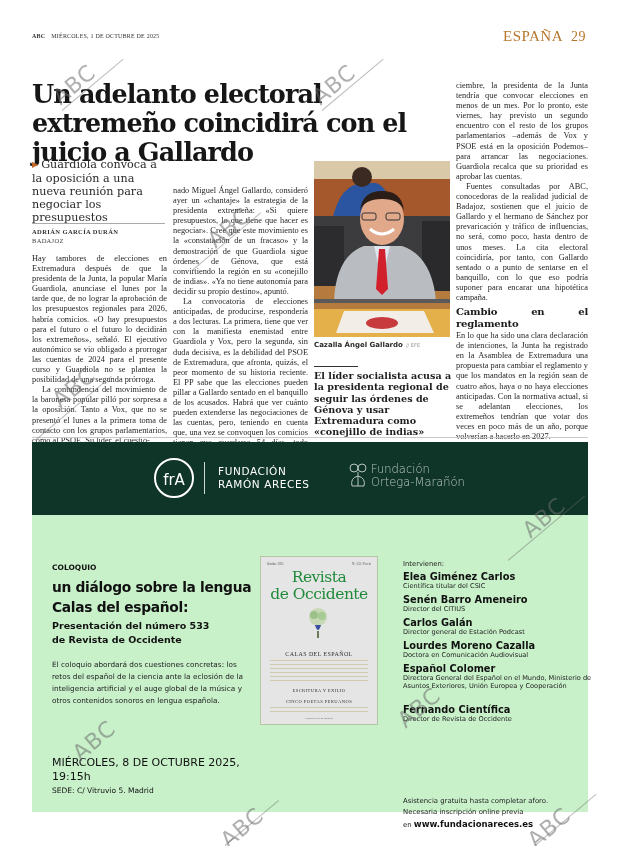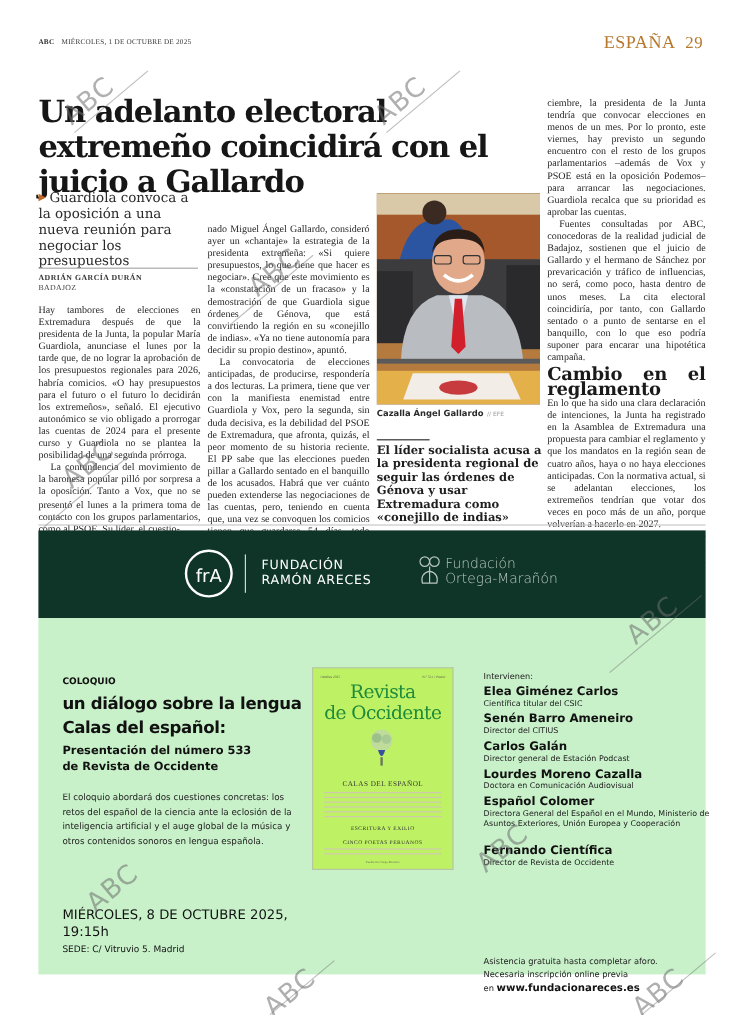--- a/index.html
+++ b/index.html
@@ -27,42 +27,42 @@
   .c1 { left:32px; top:254px; width:135px; }
   .c2 { left:173px; top:158px; width:135px;margin-top:28px; }
   .c4 { left:456px; top:81px; width:132px; }
 
   .photo { left:314px; top:161px; width:136px; height:176px; overflow:hidden; background:#8d6a3c; }
   .caption { left:314px; top:341px; font-family:"DejaVu Sans", sans-serif; font-size:7px; font-weight:bold; color:#2a2a2a; }
   .caption .cr { font-weight:normal; color:#999; font-size:5px; margin-left:3px; }
   .rule2 { left:314px; top:366px; width:44px; height:1px; background:#333; }
   .pull { left:314px; top:370px; width:140px; font-family:"DejaVu Serif", serif; font-weight:bold; font-size:9.6px; line-height:11.3px; color:#1e1e1e; }
 
-  .subhead { font-family:"DejaVu Serif", serif; font-weight:bold; font-size:15px; line-height:12px; margin:3px 0 1px 0; color:#1a1a1a; letter-spacing:-0.2px; }
+  .subhead { font-family:"DejaVu Serif", serif; font-weight:bold; font-size:10px; line-height:12px; margin:3px 0 1px 0; color:#1a1a1a; letter-spacing:-0.2px; }
 
   .rule-bottom { left:32px; top:437px; width:556px; height:1px; background:#c9c9c9; }
 
   
   .ad-dark { left:32px; top:442px; width:556px; height:73px; background:#0e3528; }
   .ad-light { left:32px; top:515px; width:556px; height:297px; background:#c8f1c9; }
   .fra-circle { left:154px; top:458px; width:40px; height:40px; border:2px solid #ffffff; border-radius:50%; color:#fff; font-family:"DejaVu Sans", sans-serif; font-size:15px; text-align:center; line-height:40px; box-sizing:border-box; }
   .fra-div { left:204px; top:462px; width:1px; height:32px; background:#cfd8d3; }
   .fra-name { left:218px; top:465px; font-family:"DejaVu Sans", sans-serif; color:#fff; font-size:10.5px; line-height:13px; letter-spacing:0.6px; }
   .om-icon { left:346px; top:462px; width:24px; height:28px; }
   .om-name { left:371px; top:463px; font-family:"DejaVu Sans", sans-serif; color:#b9c6bf; font-size:11.5px; line-height:13px; font-weight:300; }
 
   .ad-sans { font-family:"DejaVu Sans", sans-serif; color:#111; }
   .coloq { left:52px; top:563px; font-size:7.5px; font-weight:bold; }
   .ad-title { left:52px; top:577px; font-size:13.8px; font-weight:bold; line-height:20px; letter-spacing:-0.3px; }
   .ad-pres { left:52px; top:619px; font-size:9.5px; font-weight:bold; line-height:14px; }
   .ad-desc { left:52px; top:659px; width:200px; font-size:7.3px; line-height:12px; color:#222; }
   .ad-date { left:52px; top:756px; font-size:11px; line-height:14px; color:#111; }
   .ad-sede { left:52px; top:786px; font-size:7.5px; color:#111; }
 
-  .cover { left:261px; top:557px; width:116px; height:167px; background:#bef264; box-shadow:0 0 0 1px #b5c7a2; }
+  .cover { left:261px; top:557px; width:116px; height:167px; background:#e5e5e5; box-shadow:0 0 0 1px #b5c7a2; }
   .cover .meta-l { position:absolute; left:6px; top:5px; font-size:3px; color:#555; font-family:"Liberation Serif", serif; }
   .cover .meta-r { position:absolute; right:6px; top:5px; font-size:3px; color:#555; font-family:"Liberation Serif", serif; }
   .cover .tit { position:absolute; left:0; top:12px; width:116px; text-align:center; font-family:"DejaVu Serif", serif; color:#1f8a3a; font-size:15.5px; line-height:17px; letter-spacing:-0.5px; }
   .cover .art { position:absolute; left:44px; top:50px; width:26px; height:34px; }
   .cover .s1 { position:absolute; left:0; top:94px; width:116px; text-align:center; font-family:"Liberation Serif", serif; font-size:6px; letter-spacing:0.4px; color:#333; }
   .cover .lines { position:absolute; left:9px; width:98px; height:1px; background:#cfc9b0; }
   .cover .s2 { position:absolute; left:0; top:131px; width:116px; text-align:center; font-family:"Liberation Serif", serif; font-size:4.6px; letter-spacing:0.4px; color:#333; }
   .cover .s3 { position:absolute; left:0; top:142px; width:116px; text-align:center; font-family:"Liberation Serif", serif; font-size:4.6px; letter-spacing:0.4px; color:#333; }
   .cover .ft { position:absolute; left:0; top:160px; width:116px; text-align:center; font-size:2.5px; color:#666; font-family:"Liberation Serif", serif; }
 

